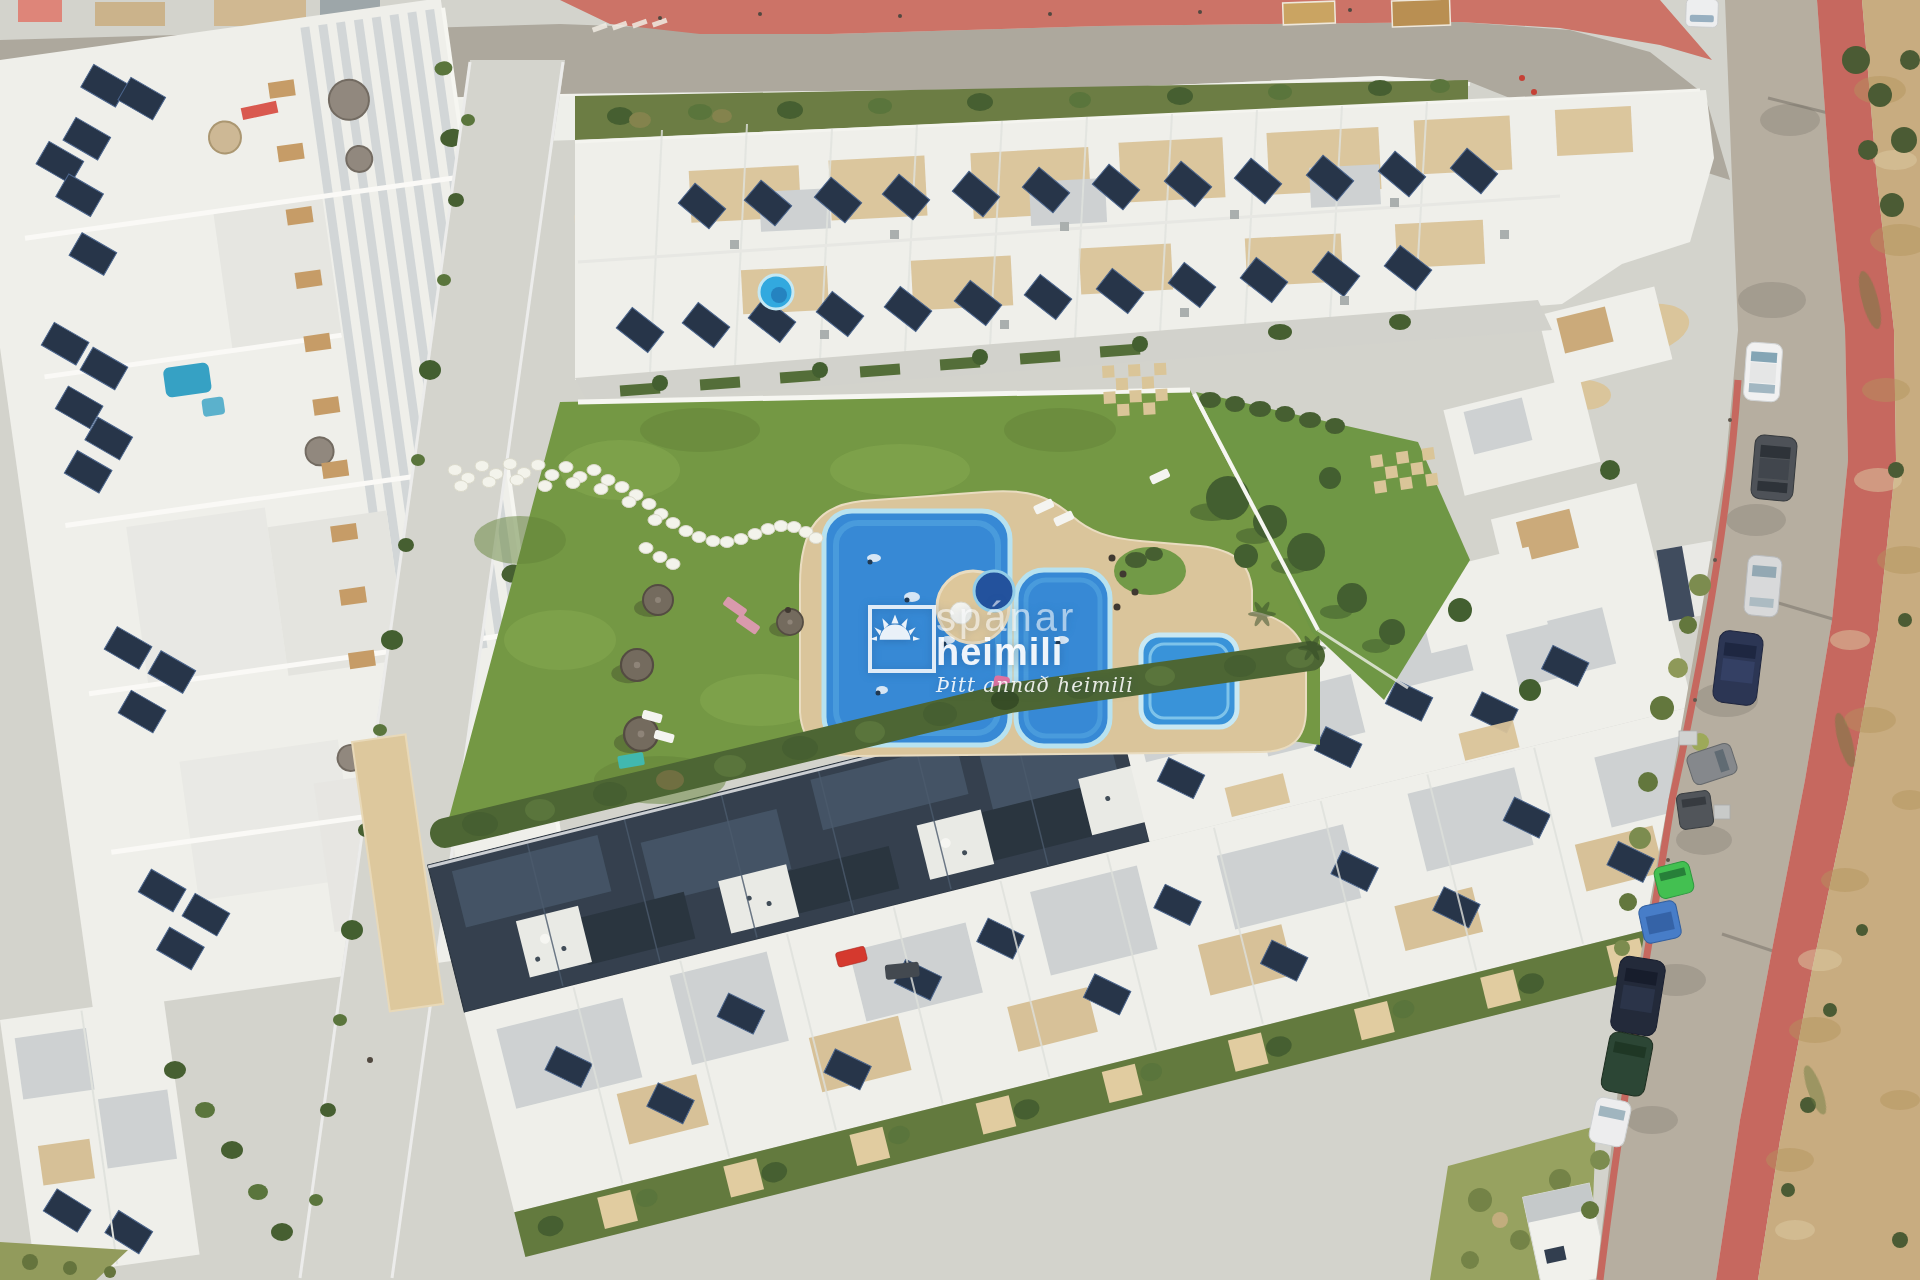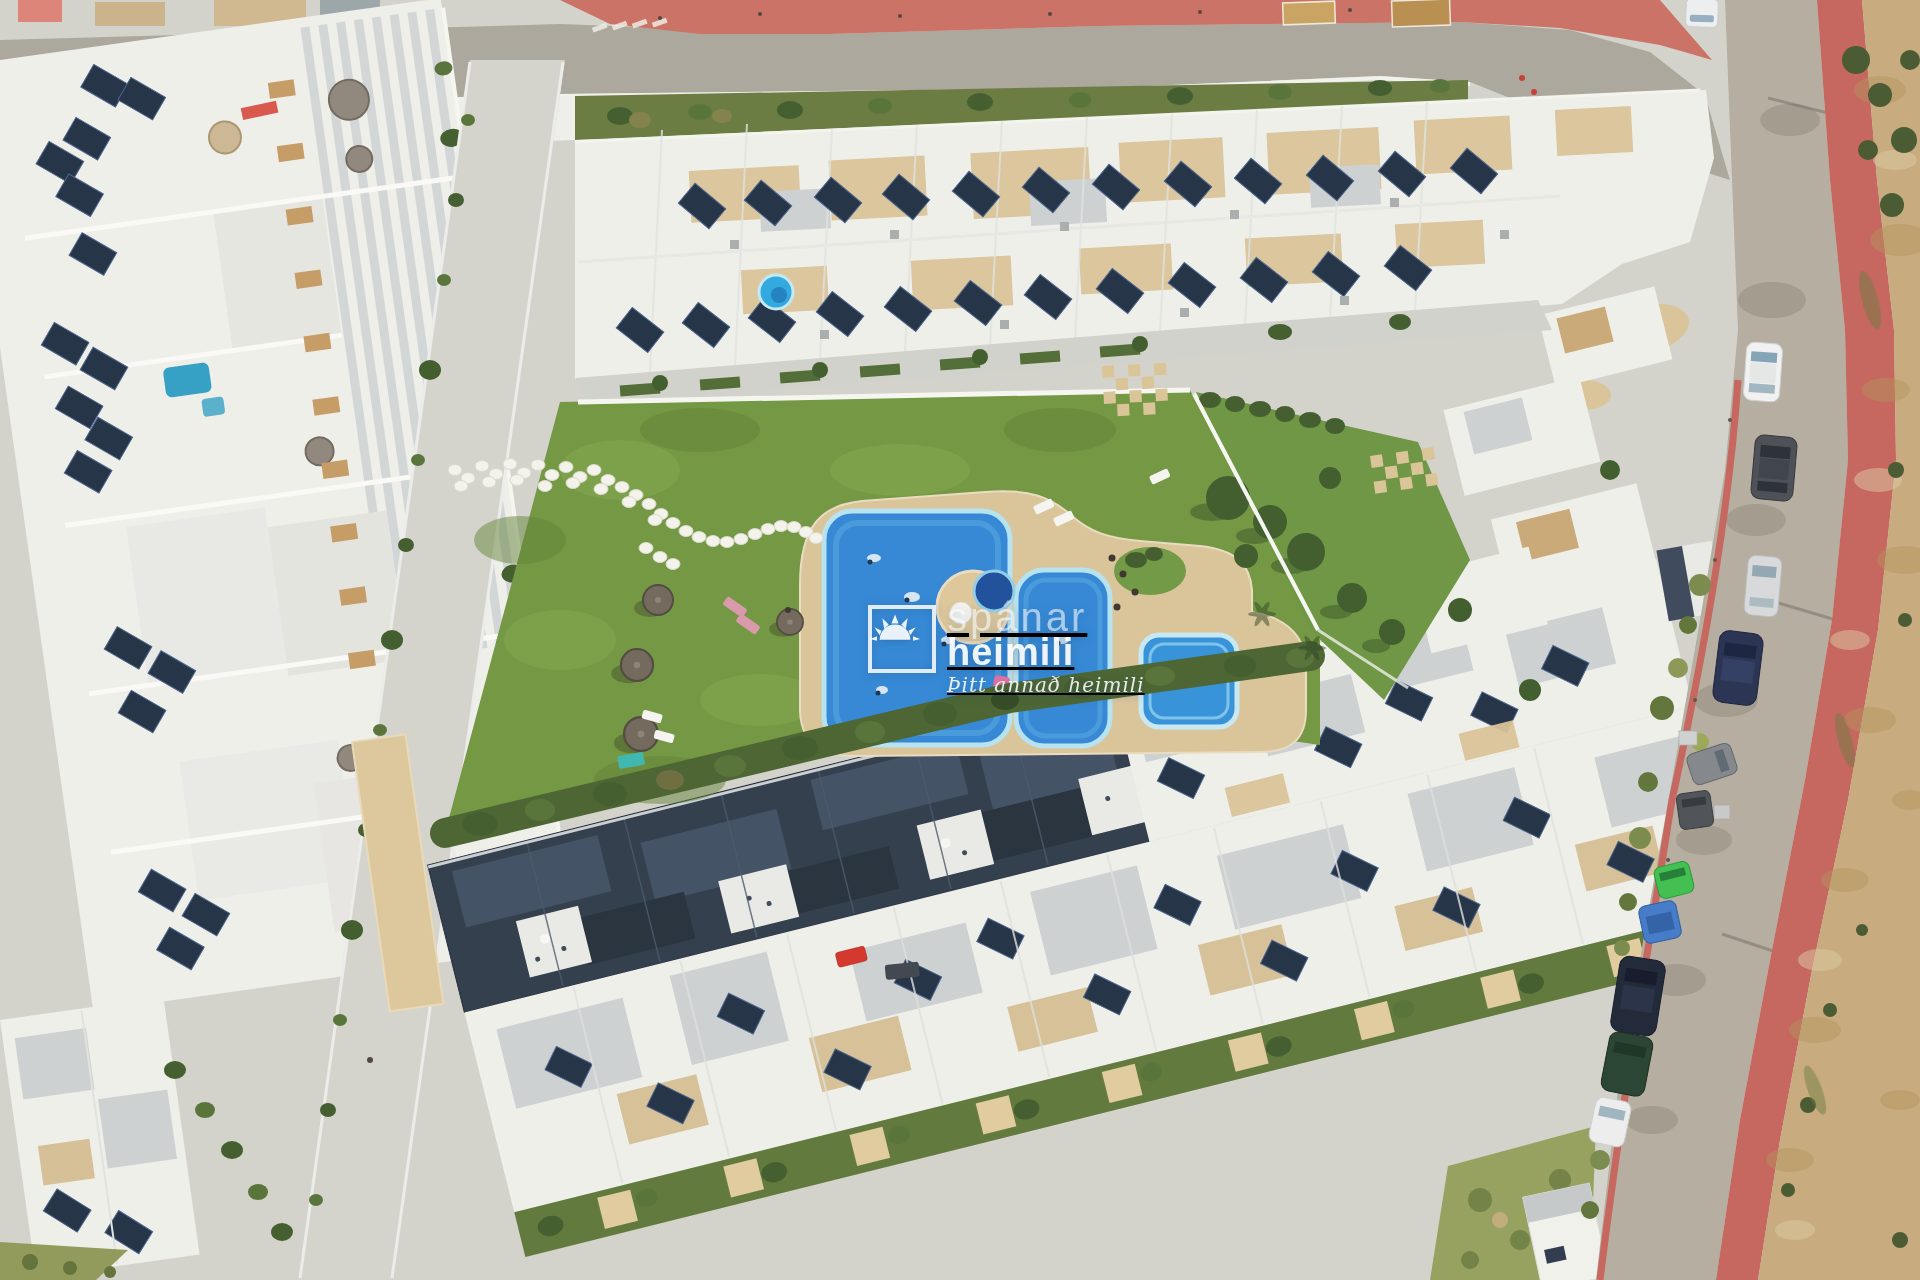--- a/index.html
+++ b/index.html
@@ -10,22 +10,22 @@
   .stone{fill:#f3f4ed;stroke:#d9d9cb;stroke-width:1;}
   .bush{fill:#3f5a2b;}
   .bush2{fill:#547137;}
   .tree{fill:#3c5a2a;}
   .tshadow{fill:#2c4520;opacity:.42;}
   .tan{fill:#d8c298;opacity:.95;}
   .grayroof{fill:#ccd1d3;}
   .whiteb{fill:#eff0ec;}
   .ridge{stroke:#dfe2de;stroke-width:2;fill:none;opacity:.8;}
   
-  .wm{position:absolute;left:868px;top:598px;display:flex;align-items:flex-start;gap:11px;
-      filter:drop-shadow(0 1px 4px rgba(20,60,110,.35));text-decoration:underline;}
+  .wm{position:absolute;left:868px;top:598px;display:flex;align-items:flex-start;
+      filter:drop-shadow(0 1px 4px rgba(20,60,110,.35));}
   .wm-logo{width:60px;height:60px;border:4px solid rgba(255,255,255,.85);margin-top:7px;
            display:flex;align-items:flex-end;justify-content:center;box-sizing:content-box;}
   .wm-col{display:flex;flex-direction:column;}
   .wm-l1{font-size:40px;font-weight:300;letter-spacing:3px;line-height:.95;
          color:rgba(255,255,255,.58);}
   .wm-l2{font-size:38px;font-weight:bold;letter-spacing:1px;line-height:.95;margin-top:-2px;
          color:rgba(255,255,255,.92);}
   .wm-tag{font-family:"DejaVu Serif", serif;font-style:italic;font-size:20px;letter-spacing:1px;
           margin-top:3px;color:rgba(255,255,255,.88);text-align:right;}
 </style>

